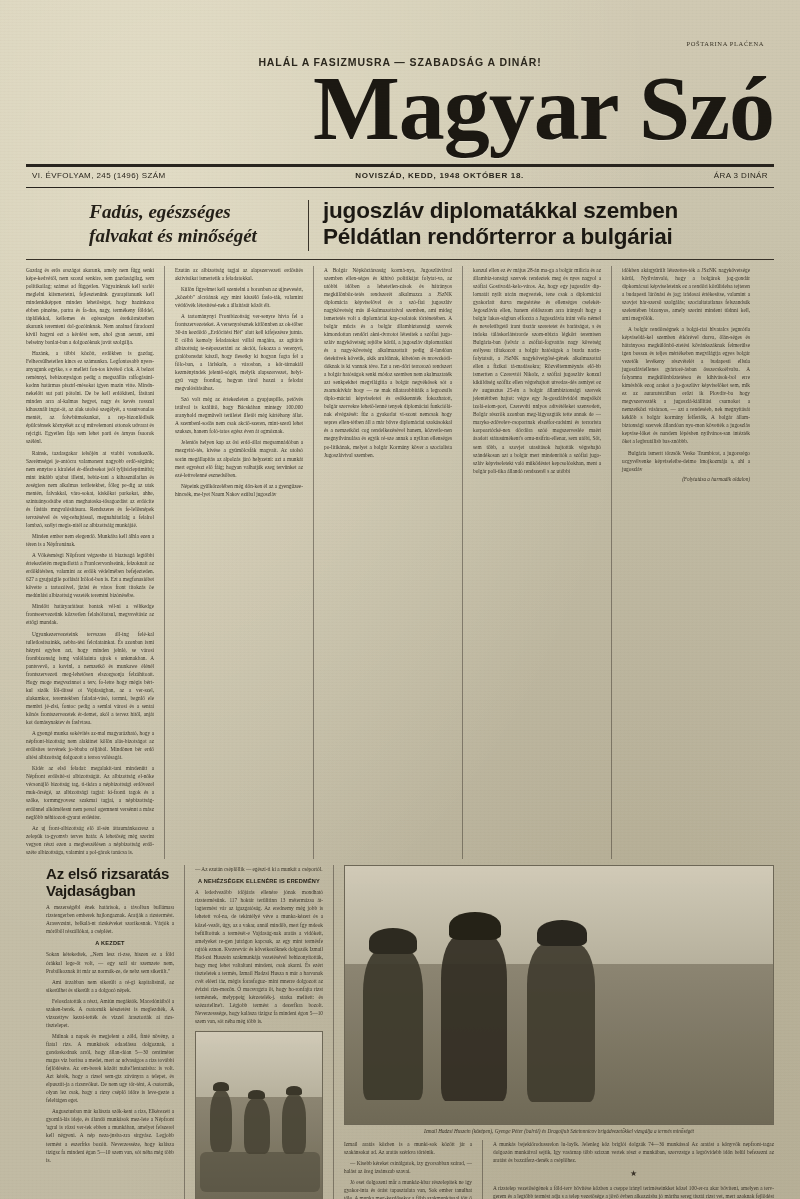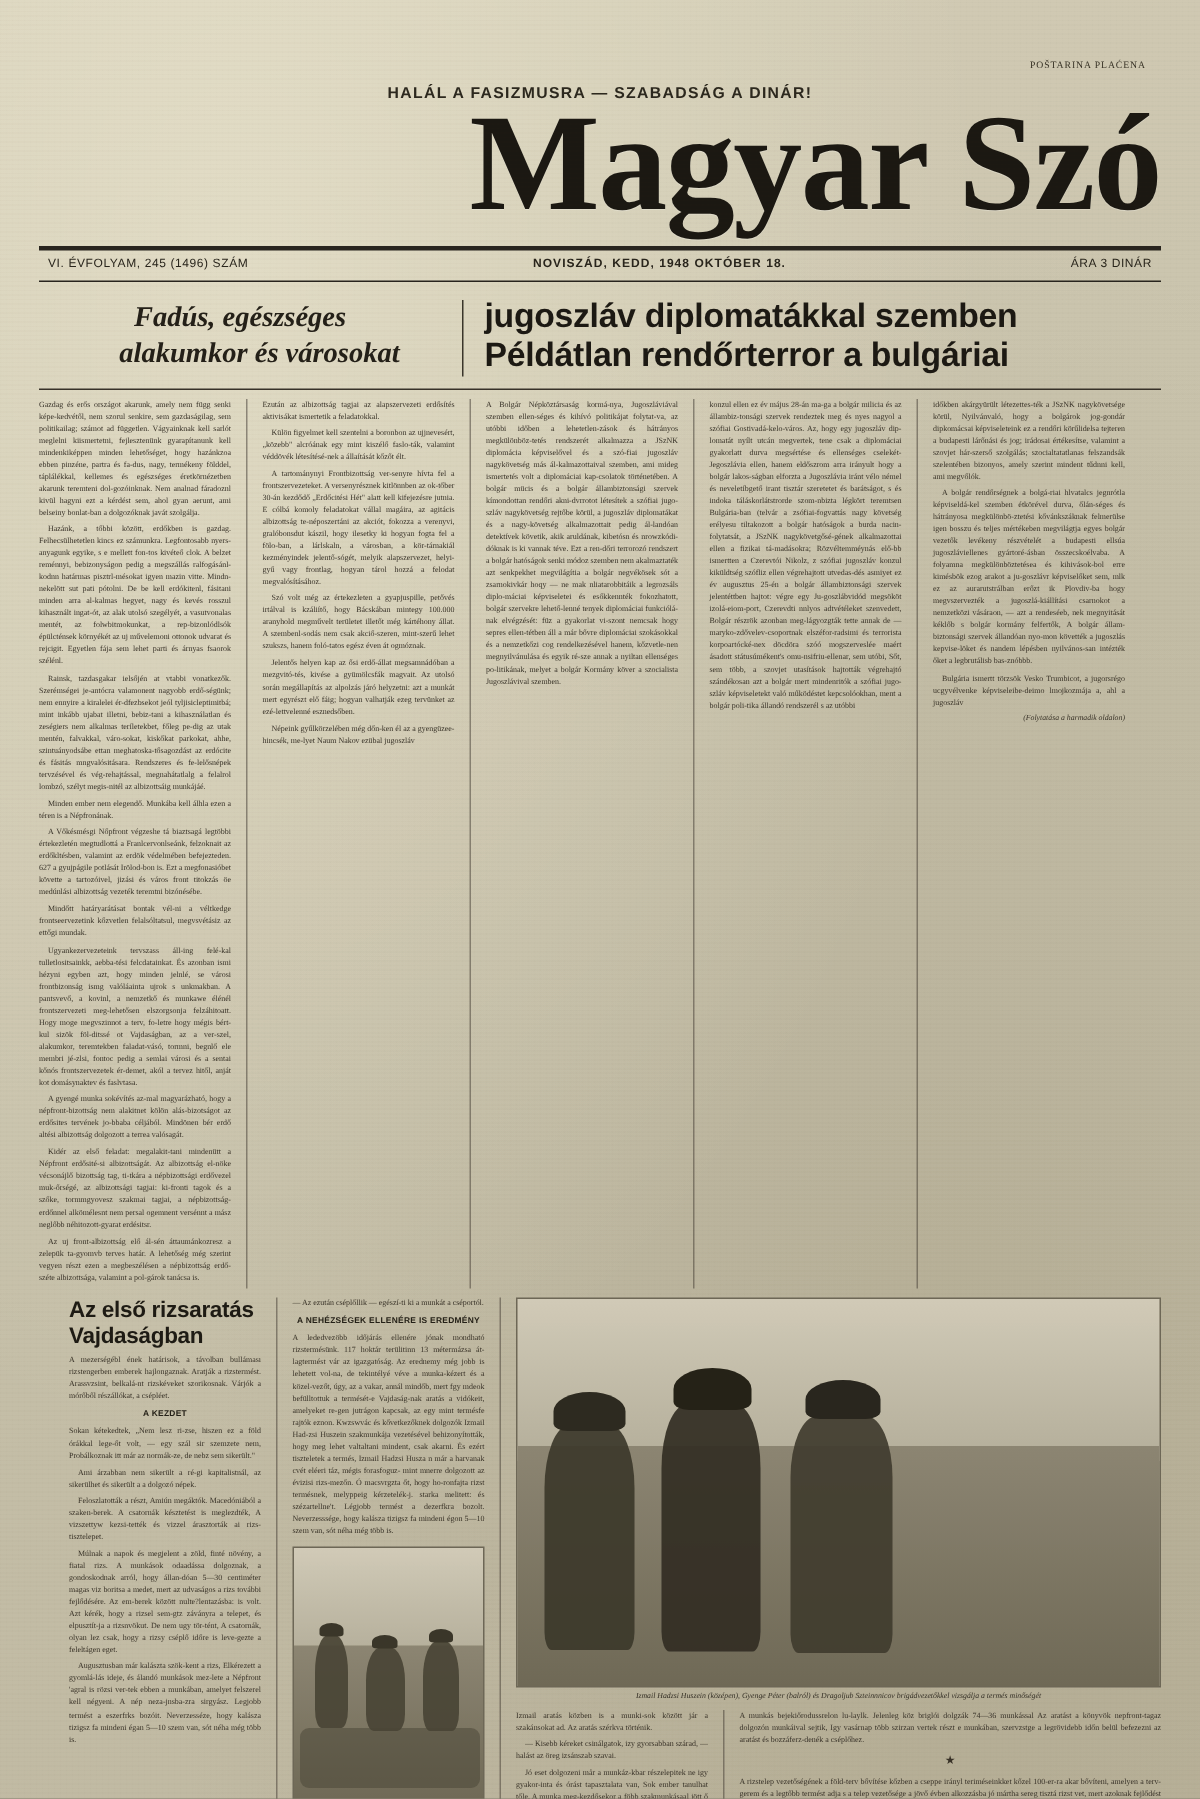--- a/index.html
+++ b/index.html
@@ -223,21 +223,21 @@
   <div class="issue-line">
     <span>VI. ÉVFOLYAM, 245 (1496) SZÁM</span>
     <span class="mid">NOVISZÁD, KEDD, 1948 OKTÓBER 18.</span>
     <span>ÁRA 3 DINÁR</span>
   </div>
   <div class="rule-thin"></div>
 
   <div class="headline-band">
     <div class="hl-left">
       <div>Fadús, egészséges</div>
-      <div class="l2">alakumkor és városokat</div>
+      <div class="l2">falvakat és minőségét</div>
     </div>
     <div class="vdiv"></div>
     <div class="hl-right">
       <div>jugoszláv diplomatákkal szemben</div>
       <div>Példátlan rendőrterror a bulgáriai</div>
     </div>
   </div>
 
   <div class="band-rule"></div>
 

